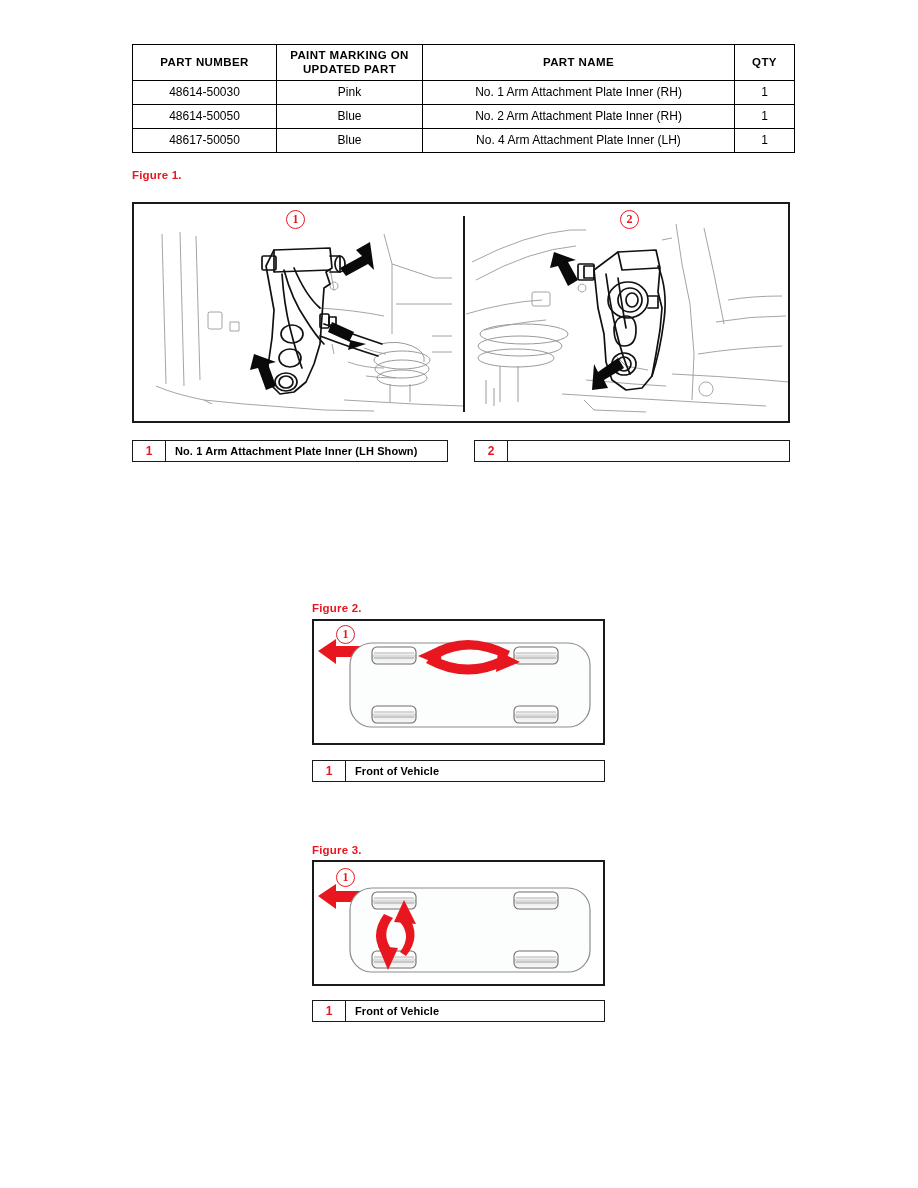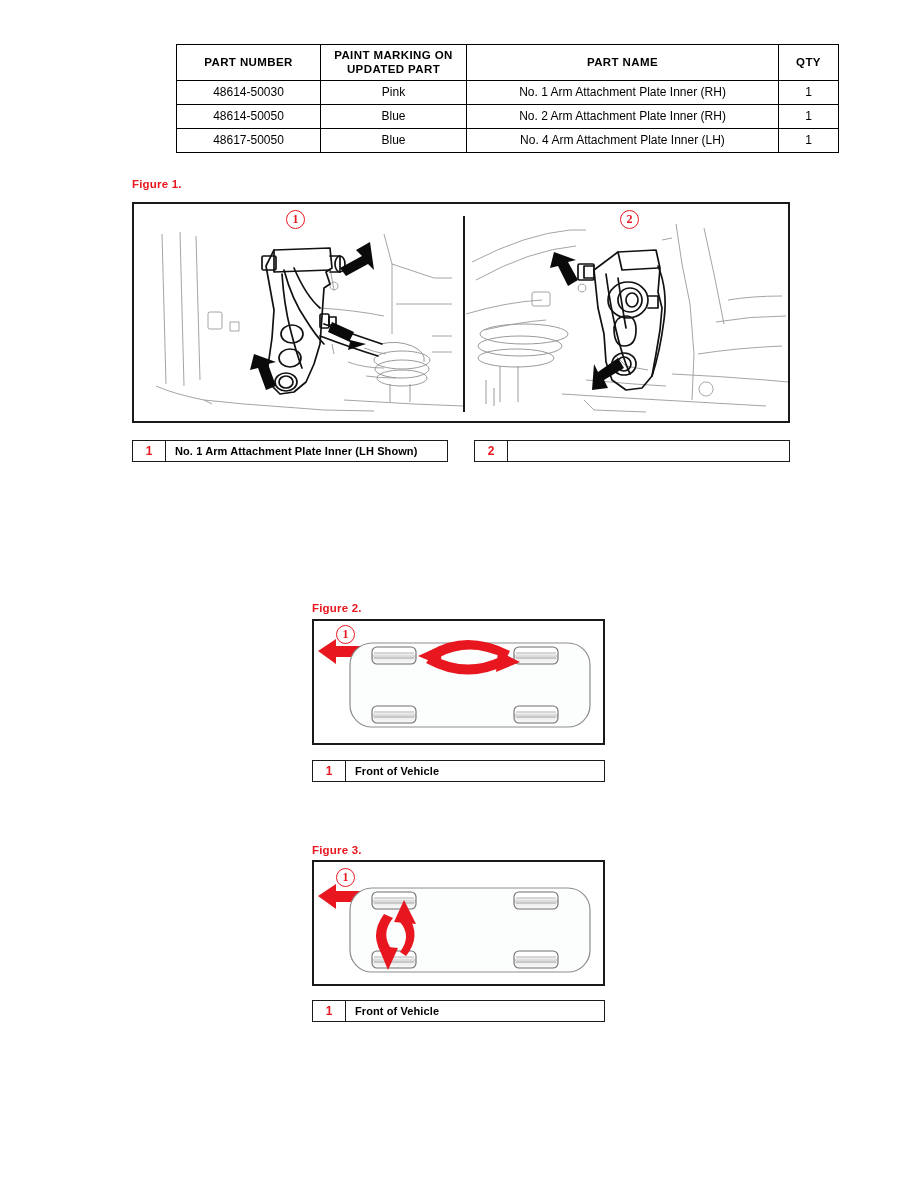--- a/index.html
+++ b/index.html
@@ -21,21 +21,20 @@
   .parts-table-wrap {
     position: absolute;
     left: 132px;
     top: 44px;
     width: 658px;
   }
   table.parts-table {
     border-collapse: collapse;
     width: 658px;
     table-layout: fixed;
-    margin-left: 44px;
   }
   table.parts-table th,
   table.parts-table td {
     border: 1.6px solid #000;
     text-align: center;
     vertical-align: middle;
     font-size: 12.5px;
     line-height: 1.15;
     padding: 0;
   }
@@ -169,21 +168,21 @@
       <tr>
         <td>48617-50050</td>
         <td>Blue</td>
         <td>No. 4 Arm Attachment Plate Inner (LH)</td>
         <td>1</td>
       </tr>
     </tbody>
   </table>
 </div>
 
-<div class="fig-caption" style="left:132px; top:178px;">Figure 1.</div>
+<div class="fig-caption" style="left:132px; top:169px;">Figure 1.</div>
 
 <div class="fig-box" style="left:132px; top:202px; width:658px; height:221px;">
 
   <div class="fig1-divider"></div>
 
   <div class="callout" style="left:152px; top:6px;">1</div>
   <div class="callout" style="left:486px; top:6px;">2</div>
 
   <svg class="art" width="329" height="218" viewBox="0 0 329 218">
     <g fill="none" stroke="#9a9a9a" stroke-width="0.9">

